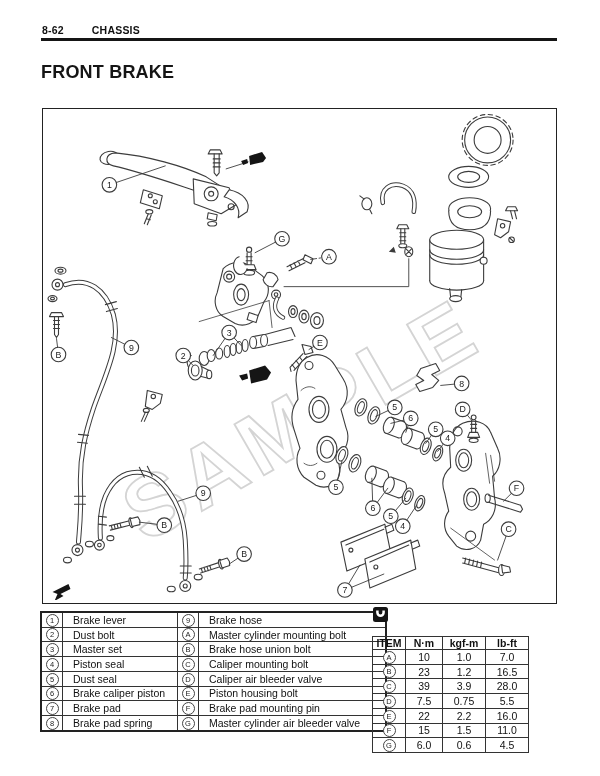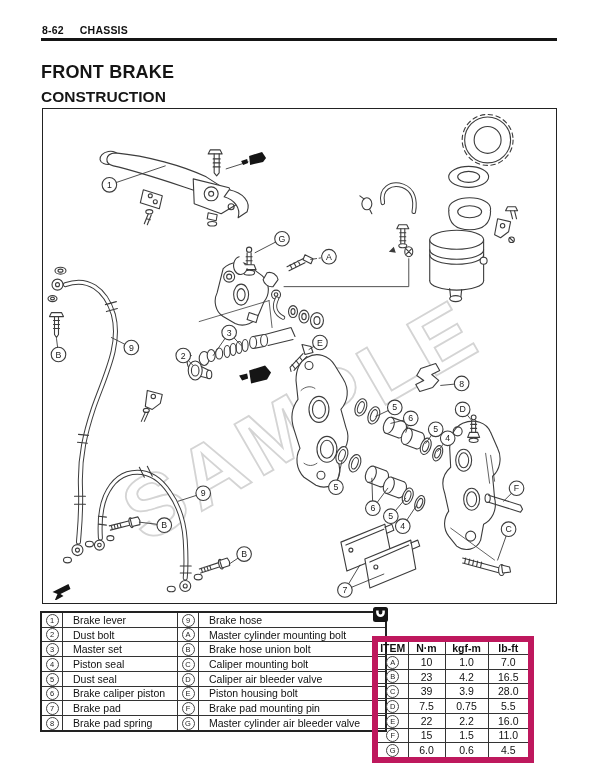--- a/index.html
+++ b/index.html
@@ -1,57 +1,56 @@
 <!DOCTYPE html>
 <html><head>
 <meta charset="utf-8">
 <style>
   html,body{margin:0;padding:0;background:#fff;}
   .page{position:relative;width:600px;height:776px;background:#fff;overflow:hidden;
         font-family:"Liberation Sans", sans-serif;color:#111;}
   
   .hdr{position:absolute;left:42px;top:24px;font-size:10.5px;font-weight:bold;letter-spacing:.2px;}
-  .hdr .sec{margin-left:16px;text-align:right;}
+  .hdr .sec{margin-left:28px;text-align:right;}
   .hdr-rule{position:absolute;left:41px;top:38px;width:516px;height:3px;background:#151515;}
   .title{position:absolute;left:41px;top:62px;font-size:18px;font-weight:bold;letter-spacing:.2px;color:#151515;}
   .subtitle{position:absolute;left:41px;top:88px;font-size:15.5px;font-weight:bold;color:#151515;}
   
   .frame{position:absolute;left:42px;top:108px;width:513px;height:494px;border:1.6px solid #222;background:#fff;}
   
   table{border-collapse:collapse;}
   .parts-table{position:absolute;left:40px;top:611px;width:322px;border:2px solid #222;
                font-size:10.5px;table-layout:fixed;}
   .parts-table td{border:1px solid #333;height:13.7px;padding:0;vertical-align:middle;}
   .parts-table .badge-cell{width:20px;text-align:center;}
   .parts-table .name-cell{padding-left:10px;}
   .parts-table .name-cell.c1{width:104px;}
   .parts-table .name-cell.c2{width:176px;}
   .badge{display:inline-block;width:11px;height:11px;border:1px solid #444;border-radius:50%;
          font-size:7.5px;line-height:11px;text-align:center;vertical-align:middle;color:#222;background:#fff;}
   
-  .torque-table{position:absolute;left:372px;top:636px;width:156px;border:6px solid #be185d;
+  .torque-table{position:absolute;left:372px;top:636px;width:156px;border:1px solid #be185d;
                 font-size:10.5px;text-align:center;table-layout:fixed;}
   .torque-table th,.torque-table td{border:1px solid #333;height:11.3px;padding:0;vertical-align:middle;}
   .torque-table th{font-weight:bold;font-size:10.5px;}
   .torque-table col.c-item{width:33px;} .torque-table col.c-nm{width:37px;}
   .torque-table col.c-kgf{width:43px;} .torque-table col.c-lb{width:43px;}
   .torque-icon{position:absolute;left:373px;top:607px;width:15px;height:15px;}
 </style>
 </head>
 <body>
 
 <div class="page">
 
   <div class="hdr">
     <span>8-62</span><span class="sec">CHASSIS</span>
   </div>
   <div class="hdr-rule"></div>
 
   <div class="title">FRONT BRAKE</div>
-  <div class="subtitle">CONSTRUCTION</div>
 
   <div class="frame">
     <svg viewBox="0 0 513 492" width="513" height="491">
 
       <text x="55" y="340" transform="rotate(-30 257 300)" font-size="86" font-weight="bold" letter-spacing="6" fill="none" stroke="#d4d4d4" stroke-width="1.8">SAMPLE</text>
 
       <g stroke="#3c3c3c" fill="none" stroke-width="1.1" stroke-linecap="round" stroke-linejoin="round">
 
         <g>
           <ellipse cx="66" cy="49" rx="9.5" ry="6.5" transform="rotate(-10 66 49)" fill="#fff"></ellipse>
@@ -519,21 +518,21 @@
     <tbody>
         <tr>
           <td><span class="badge">A</span></td>
           <td>10</td>
           <td>1.0</td>
           <td>7.0</td>
         </tr>
         <tr>
           <td><span class="badge">B</span></td>
           <td>23</td>
-          <td>4.2</td>
+          <td>1.2</td>
           <td>16.5</td>
         </tr>
         <tr>
           <td><span class="badge">C</span></td>
           <td>39</td>
           <td>3.9</td>
           <td>28.0</td>
         </tr>
         <tr>
           <td><span class="badge">D</span></td>

